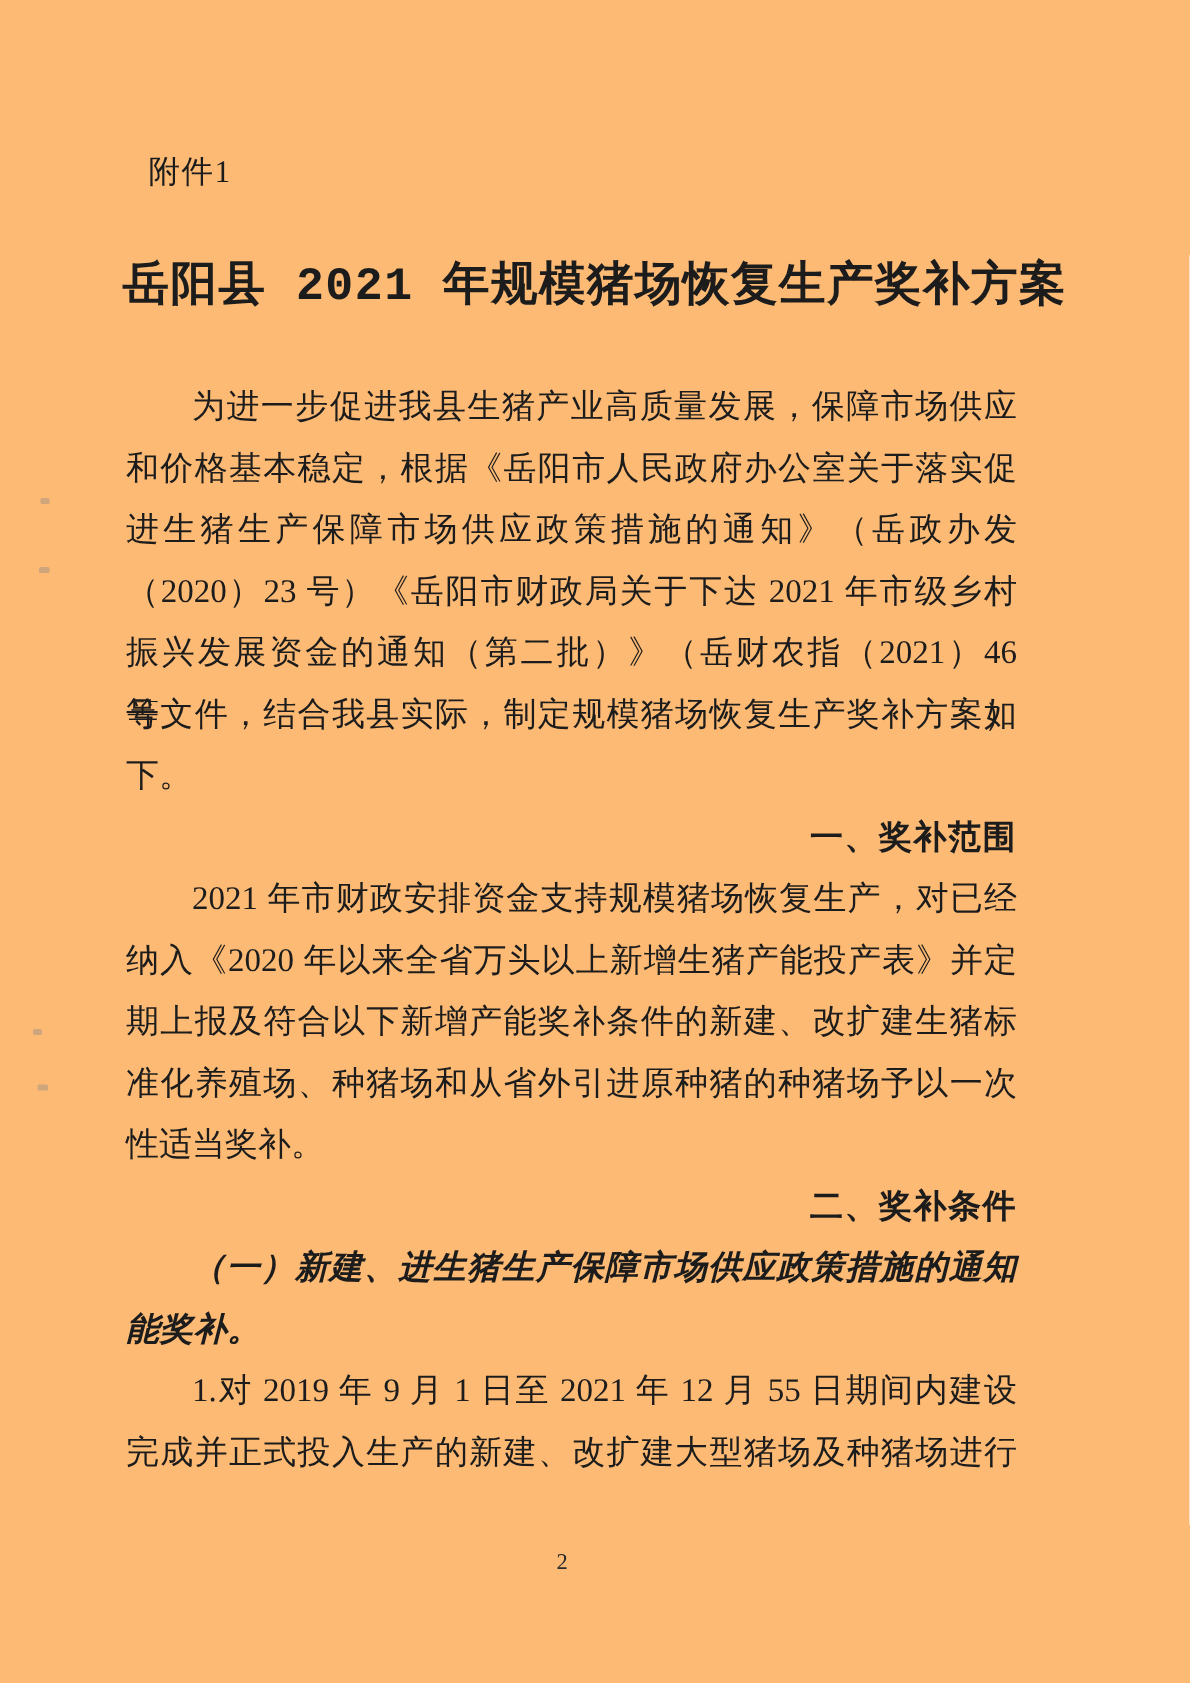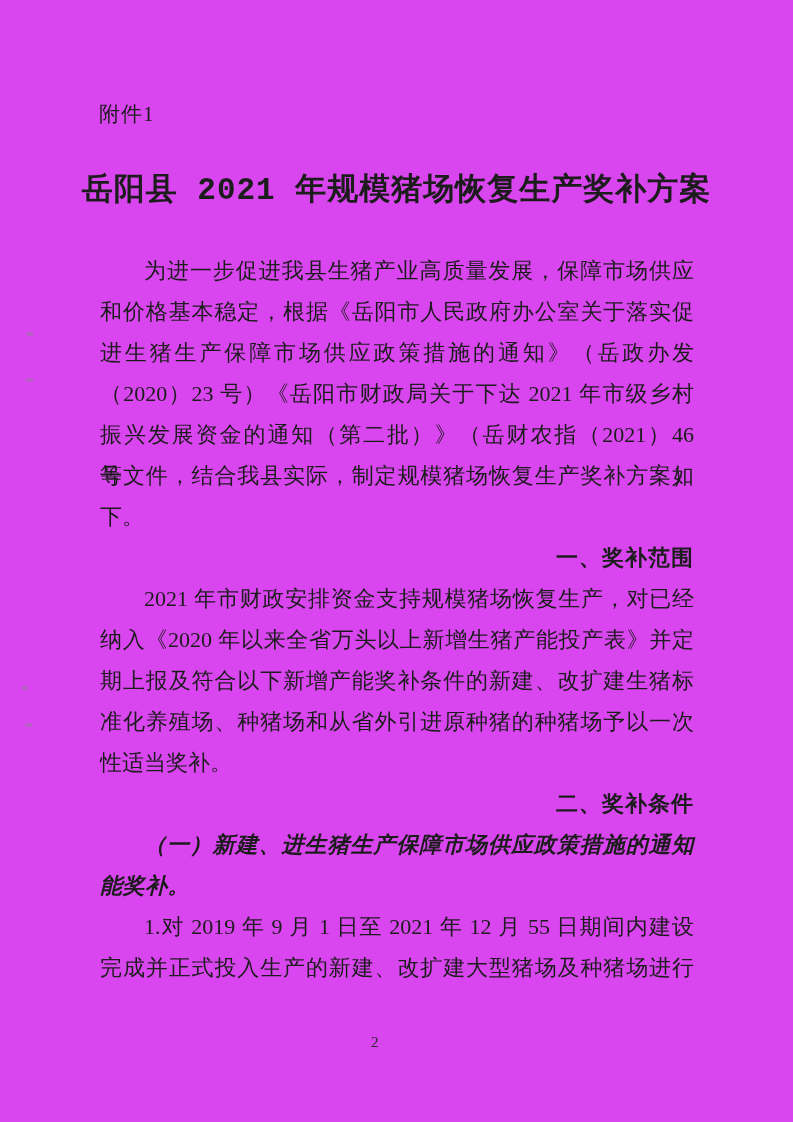--- a/index.html
+++ b/index.html
@@ -1,20 +1,20 @@
 <!DOCTYPE html>
 <html><head>
 <meta charset="utf-8">
 <style>
   html, body { margin: 0; padding: 0; background: #ffffff; }
   .sheet {
     position: relative;
     width: 793px;
     height: 1122px;
-    background: #d946ef;
+    background: #fdba74;
     font-family: "Liberation Serif", serif;
     color: #1c1c1c;
     overflow: hidden;
   }
   .attachment-label {
     position: absolute;
     left: 99px;
     top: 100px;
     font-size: 21px;
     letter-spacing: 1px;
@@ -25,21 +25,21 @@
     top: 168px;
     width: 100%;
     text-align: center;
     font-size: 31px;
     font-weight: 700;
     letter-spacing: 1px;
     font-family: Liberation Mono, monospace;
   }
   .doc-body {
     position: absolute;
-    left: 100px;
+    left: 84px;
     top: 250px;
     width: 594px;
   }
   .line {
     height: 41px;
     line-height: 41px;
     font-size: 22px;
     text-align: left;
     white-space: nowrap;
   }

